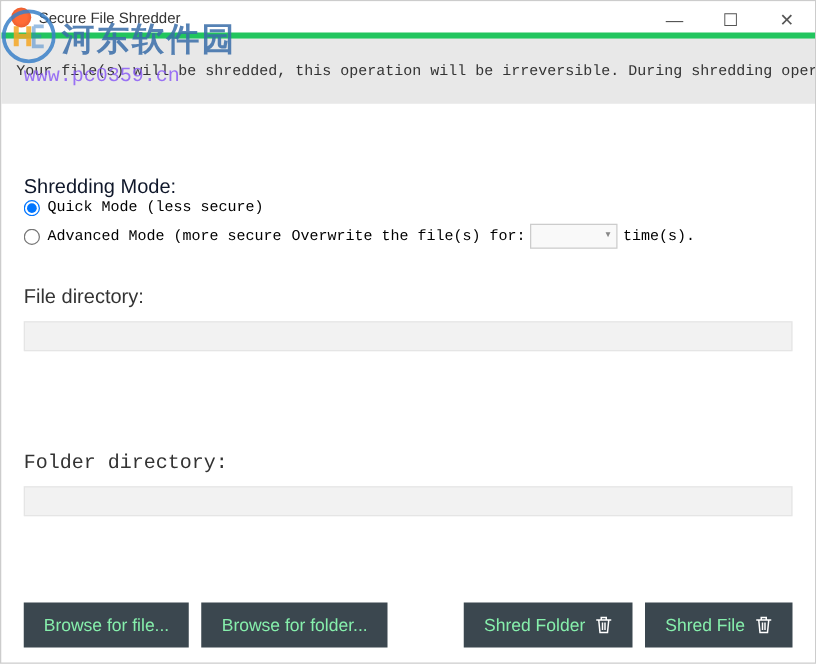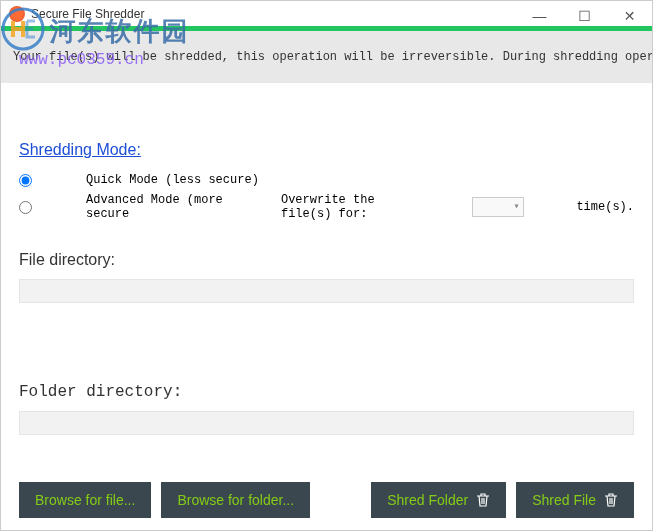--- a/index.html
+++ b/index.html
@@ -54,32 +54,29 @@
       color: #333;
       line-height: 2;
       white-space: nowrap;
       overflow: hidden;
     }
     .content {
       padding: 10px 18px;
     }
     .section-label {
       font-size: 16px;
-      color: #1d4ed8;
+      color: #0f172a;
       margin-top: 48px;
-      margin-bottom: 14px;
-      text-decoration: underline;
     }
     .radio-row {
       display: flex;
       align-items: center;
       margin-bottom: 6px;
       font-family: "Courier New", monospace;
       font-size: 12px;
-      gap: 48px;
     }
     .radio-row input[type="radio"] {
       margin-right: 6px;
     }
     .combo {
       width: 70px;
       height: 20px;
       border: 1px solid #ccc;
       background: #f9f9f9;
       margin: 0 4px;
@@ -111,21 +108,21 @@
       position: absolute;
       bottom: 12px;
       left: 18px;
       right: 18px;
       display: flex;
       gap: 10px;
     }
     .spacer { flex: 1; }
     .btn {
       background: #3b474f;
-      color: #84cc16;
+      color: #86efac;
       font-size: 14px;
       padding: 10px 16px;
       border: none;
       cursor: pointer;
       display: flex;
       align-items: center;
       gap: 8px;
     }
     .trash-icon {
       width: 14px;

